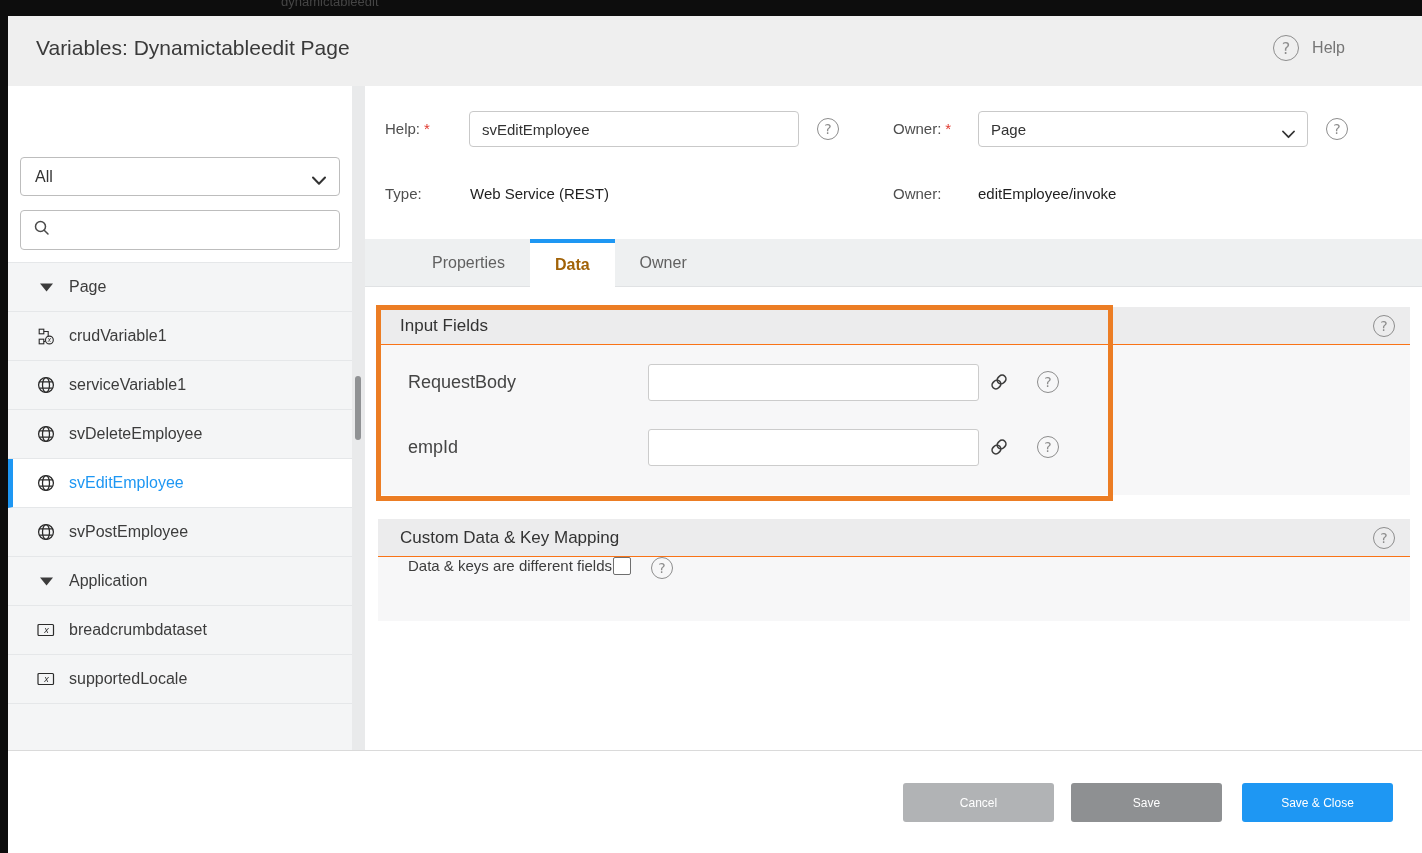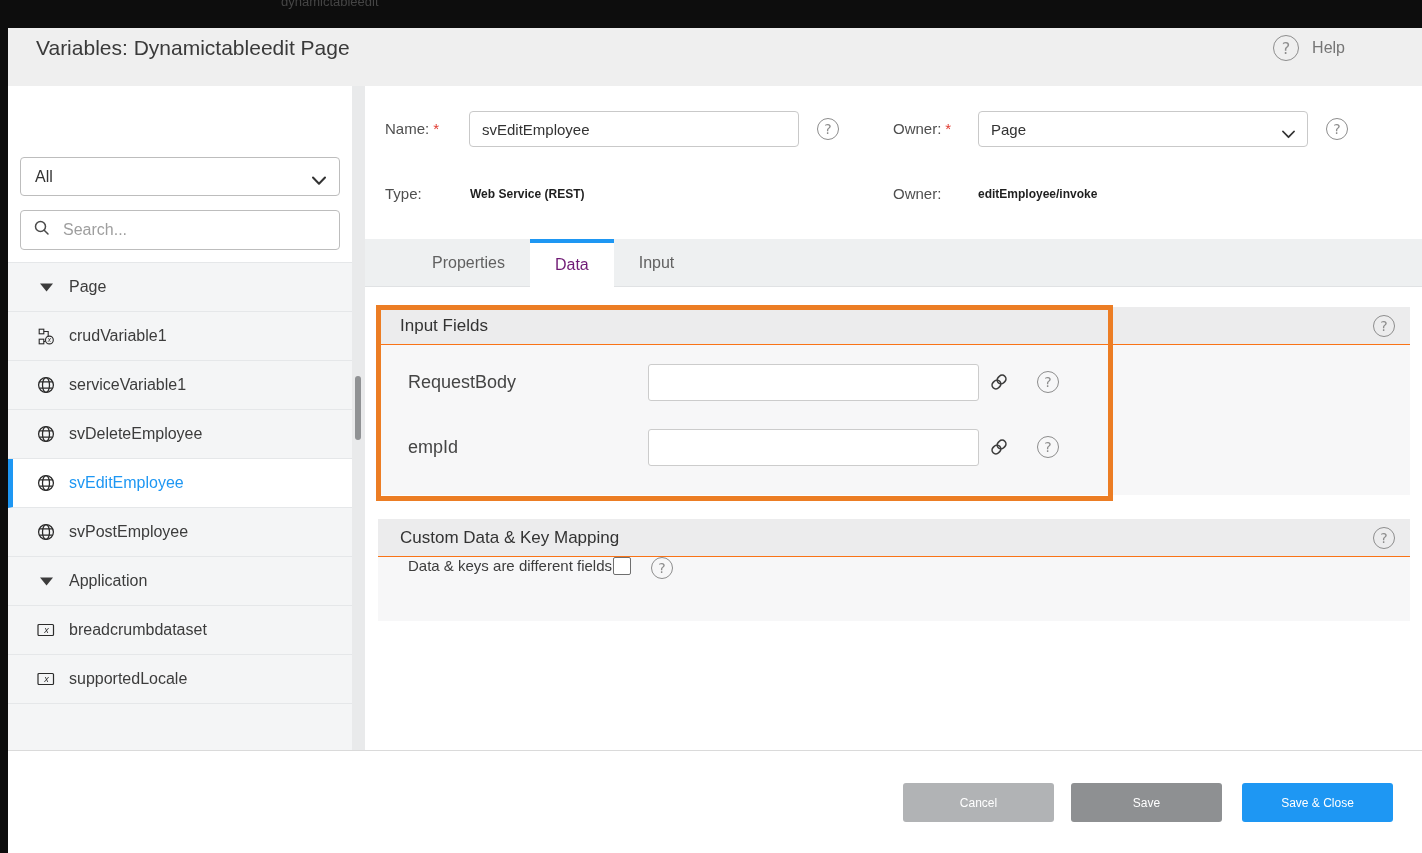--- a/index.html
+++ b/index.html
@@ -1,19 +1,19 @@
 <!DOCTYPE html>
 <html><head>
 <meta charset="utf-8">
 <style>
   html,body{margin:0;padding:0;background:#2a2a2a;}
   #screen{position:relative;width:1422px;height:853px;overflow:hidden;background:#fff;
           font-family:"Liberation Sans","DejaVu Sans",sans-serif;-webkit-font-smoothing:antialiased;}
   
-  .top-strip{position:absolute;left:0;top:0;right:0;height:28px;background:#0d0d0d;overflow:hidden;z-index:20;}
+  .top-strip{position:absolute;left:0;top:0;right:0;height:16px;background:#0d0d0d;overflow:hidden;z-index:20;}
   .top-strip span{position:absolute;left:281px;top:-6px;font-size:13px;color:#454545;white-space:nowrap;}
   .left-strip{position:absolute;left:0;top:0;width:8px;bottom:0;background:#0d0d0d;z-index:20;}
   
   header{position:absolute;left:8px;top:10px;right:0;height:76px;background:#efefef;}
   .title{position:absolute;left:28px;top:0;line-height:76px;font-size:21px;color:#3a3a3a;font-weight:400;margin:0;}
   .help{position:absolute;right:77px;top:0;height:76px;display:flex;align-items:center;gap:13px;cursor:pointer;}
   .help .lbl{font-size:16px;color:#757575;}
   .qicon{display:inline-flex;align-items:center;justify-content:center;width:22px;height:22px;
          border:1.5px solid #8d8d8d;border-radius:50%;color:#8d8d8d;font-size:14px;box-sizing:border-box;
          font-family:"DejaVu Sans",sans-serif;background:transparent;flex:0 0 auto;}
@@ -43,26 +43,26 @@
   main{position:absolute;left:365px;top:86px;right:0;height:767px;background:#fff;}
   .flabel{position:absolute;top:25px;line-height:36px;font-size:15px;color:#4f4f4f;white-space:nowrap;}
   .flabel.row2{top:90px;}
   .req{color:#e0382e;margin-left:4px;}
   .tinput{position:absolute;top:25px;width:330px;height:36px;border:1px solid #c9c9c9;border-radius:4px;
           padding:0 12px;font-size:15px;color:#333;box-sizing:border-box;font-family:inherit;background:#fff;}
   .fselect{position:absolute;top:25px;width:330px;height:36px;border:1px solid #c9c9c9;border-radius:4px;background:#fff;
            display:flex;align-items:center;padding:0 12px;font-size:15px;color:#333;box-sizing:border-box;cursor:pointer;}
   .fselect .chev{position:absolute;right:12px;top:50%;margin-top:-4px;}
   .fhelp{position:absolute;top:32px;}
-  .bval{position:absolute;top:90px;line-height:36px;font-size:12px;color:#1f1f1f;font-weight:700;white-space:nowrap;}
+  .bval{position:absolute;top:90px;line-height:36px;font-size:15px;color:#1f1f1f;font-weight:400;white-space:nowrap;}
   
   .tabs{position:absolute;left:0;top:153px;right:0;height:48px;background:#eef0f1;display:flex;padding-left:42px;box-sizing:border-box;}
   .tabs::after{content:"";position:absolute;left:0;right:0;bottom:0;height:1px;background:#e0e2e4;}
   .tab{height:56px;line-height:48px;padding:0 25px;font-size:16px;color:#616161;cursor:pointer;position:relative;z-index:1;box-sizing:border-box;}
-  .tab.active{background:#fff;border-top:4px solid #1e97f3;line-height:44px;color:#701a75;}
+  .tab.active{background:#fff;border-top:4px solid #1e97f3;line-height:44px;color:#a16207;font-weight:bold;}
   
   .panel{position:absolute;left:13px;width:1032px;}
   .panel-h{position:relative;height:38px;background:#ececed;border-bottom:1px solid #f97316;box-sizing:border-box;}
   .panel-h .pt{position:absolute;left:22px;top:0;line-height:37px;font-size:17px;color:#333;}
   .panel-h .qicon{position:absolute;right:15px;top:8px;}
   .panel-b{position:relative;background:#f7f7f8;}
   #input-fields{top:221px;}
   #input-fields .panel-b{height:150px;}
   .ifrow{position:absolute;left:0;right:0;height:37px;}
   .ifrow .rlabel{position:absolute;left:30px;line-height:37px;font-size:18px;color:#454545;}
@@ -114,21 +114,20 @@
           </svg>
       </span>
     </div>
     <div class="searchbox">
       <span>
         <svg width="18" height="18" viewBox="0 0 18 18">
             <circle cx="7.5" cy="7.5" r="5" fill="none" stroke="#4a4a4a" stroke-width="1.5"></circle>
             <line x1="11.2" y1="11.2" x2="15" y2="15" stroke="#4a4a4a" stroke-width="1.5" stroke-linecap="round"></line>
           </svg>
       </span>
-      <input placeholder="Search..." style="">
     </div>
     <div class="vlist">
         <div class="vrow">
           <span class="ic">
             <svg width="13" height="9" viewBox="0 0 13 9">
               <polygon points="0,0.5 13,0.5 6.5,8.5" fill="#3c3c3c"></polygon>
             </svg>
           </span>
           <span>Page</span>
         </div>
@@ -223,21 +222,21 @@
         </div>
         <div class="vfill"></div>
       </div>
   </aside>
 
   <div class="gutter">
     <div class="thumb"></div>
   </div>
 
   <main>
-    <span class="flabel" style="left:20px"><span>Name:</span><span class="req">*</span></span>
+    <span class="flabel" style="left:20px"><span>Help:</span><span class="req">*</span></span>
     <input class="tinput" style="left: 104px;" value="svEditEmployee">
     <span class="qicon fhelp" style="left:452px">?</span>
 
     <span class="flabel" style="left:528px"><span>Owner:</span><span class="req">*</span></span>
     <div class="fselect" style="left:613px">
       <span>Page</span>
       <span class="chev">
         <svg width="13" height="9" viewBox="0 0 13 9">
             <polyline points="1,1.5 6.5,7.2 12,1.5" fill="none" stroke="#333" stroke-width="1.8" stroke-linecap="round" stroke-linejoin="round"></polyline>
           </svg>
@@ -246,21 +245,21 @@
     <span class="qicon fhelp" style="left:961px">?</span>
 
     <span class="flabel row2" style="left:20px">Type:</span>
     <span class="bval" style="left:105px">Web Service (REST)</span>
     <span class="flabel row2" style="left:528px">Owner:</span>
     <span class="bval" style="left:613px">editEmployee/invoke</span>
 
     <div class="tabs">
         <div class="tab">Properties</div>
         <div class="tab active">Data</div>
-        <div class="tab">Input</div>
+        <div class="tab">Owner</div>
       </div>
 
     <section class="panel" id="input-fields">
       <div class="panel-h">
         <span class="pt">Input Fields</span>
         <span class="qicon">?</span>
       </div>
       <div class="panel-b">
           <div class="ifrow" style="top: 19px;">
             <span class="rlabel">RequestBody</span>

